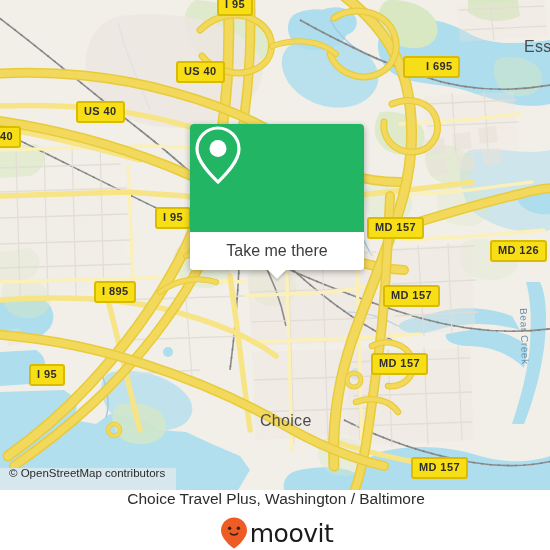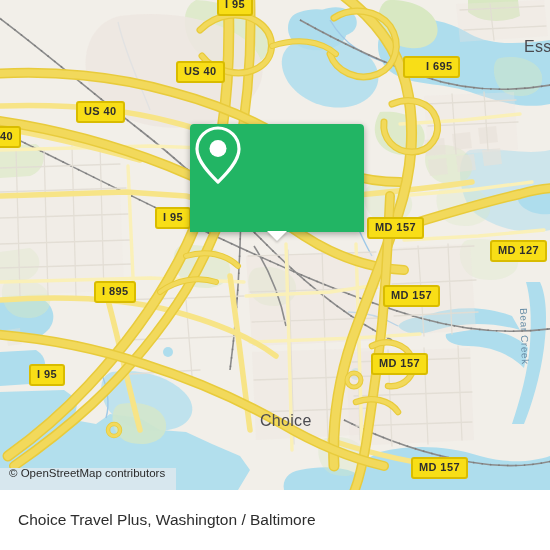--- a/index.html
+++ b/index.html
@@ -41,21 +41,21 @@
   
   #attribution{position:absolute;left:0;top:468px;height:22px;
                background:#D7E7EE;display:flex;align-items:center;
                padding:0 10px 12px 9px;box-sizing:border-box;}
   #attribution span{font-size:11.5px;color:#2b2b2b;white-space:nowrap;}
 
   
   #footer{position:absolute;left:0;top:490px;width:550px;height:60px;
           background:#fff;display:flex;align-items:center;
           justify-content:space-between;padding:0 16px 0 18px;
-          box-sizing:border-box;}
+          box-sizing:border-box;flex-direction:column;}
   #footer-title{font-size:15.5px;color:#2d2d2d;white-space:nowrap;}
   #logo{display:flex;align-items:center;gap:1px;}
   #logo-word{font-size:25px;color:#1b1b1b;letter-spacing:-.5px;
              font-family:"DejaVu Sans","Liberation Sans",sans-serif;}
 </style>
 </head>
 <body>
 
 <div id="app">
 
@@ -375,39 +375,52 @@
 
     <div class="shield" style="left:217px;top:-6px;">I 95</div>
     <div class="shield" style="left:403px;top:56px;padding-left:21px;">I 695</div>
     <div class="shield" style="left:176px;top:61px;">US 40</div>
     <div class="shield" style="left:76px;top:101px;">US 40</div>
     <div class="shield" style="left:-8px;top:126px;">40</div>
     <div class="shield" style="left:155px;top:207px;">I 95</div>
     <div class="shield" style="left:94px;top:281px;">I 895</div>
     <div class="shield" style="left:29px;top:364px;">I 95</div>
     <div class="shield" style="left:367px;top:217px;">MD 157</div>
-    <div class="shield" style="left:490px;top:240px;">MD 127</div>
+    <div class="shield" style="left:490px;top:240px;">MD 126</div>
     <div class="shield" style="left:383px;top:285px;">MD 157</div>
     <div class="shield" style="left:371px;top:353px;">MD 157</div>
     <div class="shield" style="left:411px;top:457px;">MD 157</div>
 
     <div id="popup">
       <div id="popup-head" style="background:#22B564;">
         <svg width="56" height="62" viewBox="0 0 56 62">
           <path d="M28 4 C16.4 4 7 13.4 7 25 C7 38 22 52 28 58
                    C34 52 49 38 49 25 C49 13.4 39.6 4 28 4 Z" fill="none" stroke="#ffffff" stroke-width="3.2" stroke-linejoin="round"></path>
           <circle cx="28" cy="24.5" r="8.5" fill="#ffffff"></circle>
         </svg>
       </div>
+      <div id="popup-body">
+        <span id="popup-label">Take me there</span>
+      </div>
       <div id="popup-tail"></div>
     </div>
 
     <div id="attribution" style="width: 176.141px;">
       <span>© OpenStreetMap contributors</span>
     </div>
   </div>
 
   <div id="footer">
     <div id="footer-title">Choice Travel Plus, Washington / Baltimore</div>
 
+    <div id="logo">
+      <svg width="30" height="34" viewBox="0 0 30 34">
+        <path d="M15 1.5 C7.8 1.5 2 7.3 2 14.5 C2 21.6 10.4 29.6 15 32.5
+                 C19.6 29.6 28 21.6 28 14.5 C28 7.3 22.2 1.5 15 1.5 Z" fill="#EF5B25"></path>
+        <circle cx="10.6" cy="12.2" r="1.7" fill="#3A2418"></circle>
+        <circle cx="19.4" cy="12.2" r="1.7" fill="#3A2418"></circle>
+        <path d="M11.4 17.4 C12.6 19.4 17.4 19.4 18.6 17.4" fill="none" stroke="#3A2418" stroke-width="1.8" stroke-linecap="round"></path>
+      </svg>
+      <span id="logo-word">moovit</span>
+    </div>
   </div>
 
 </div>
 
 </body></html>

